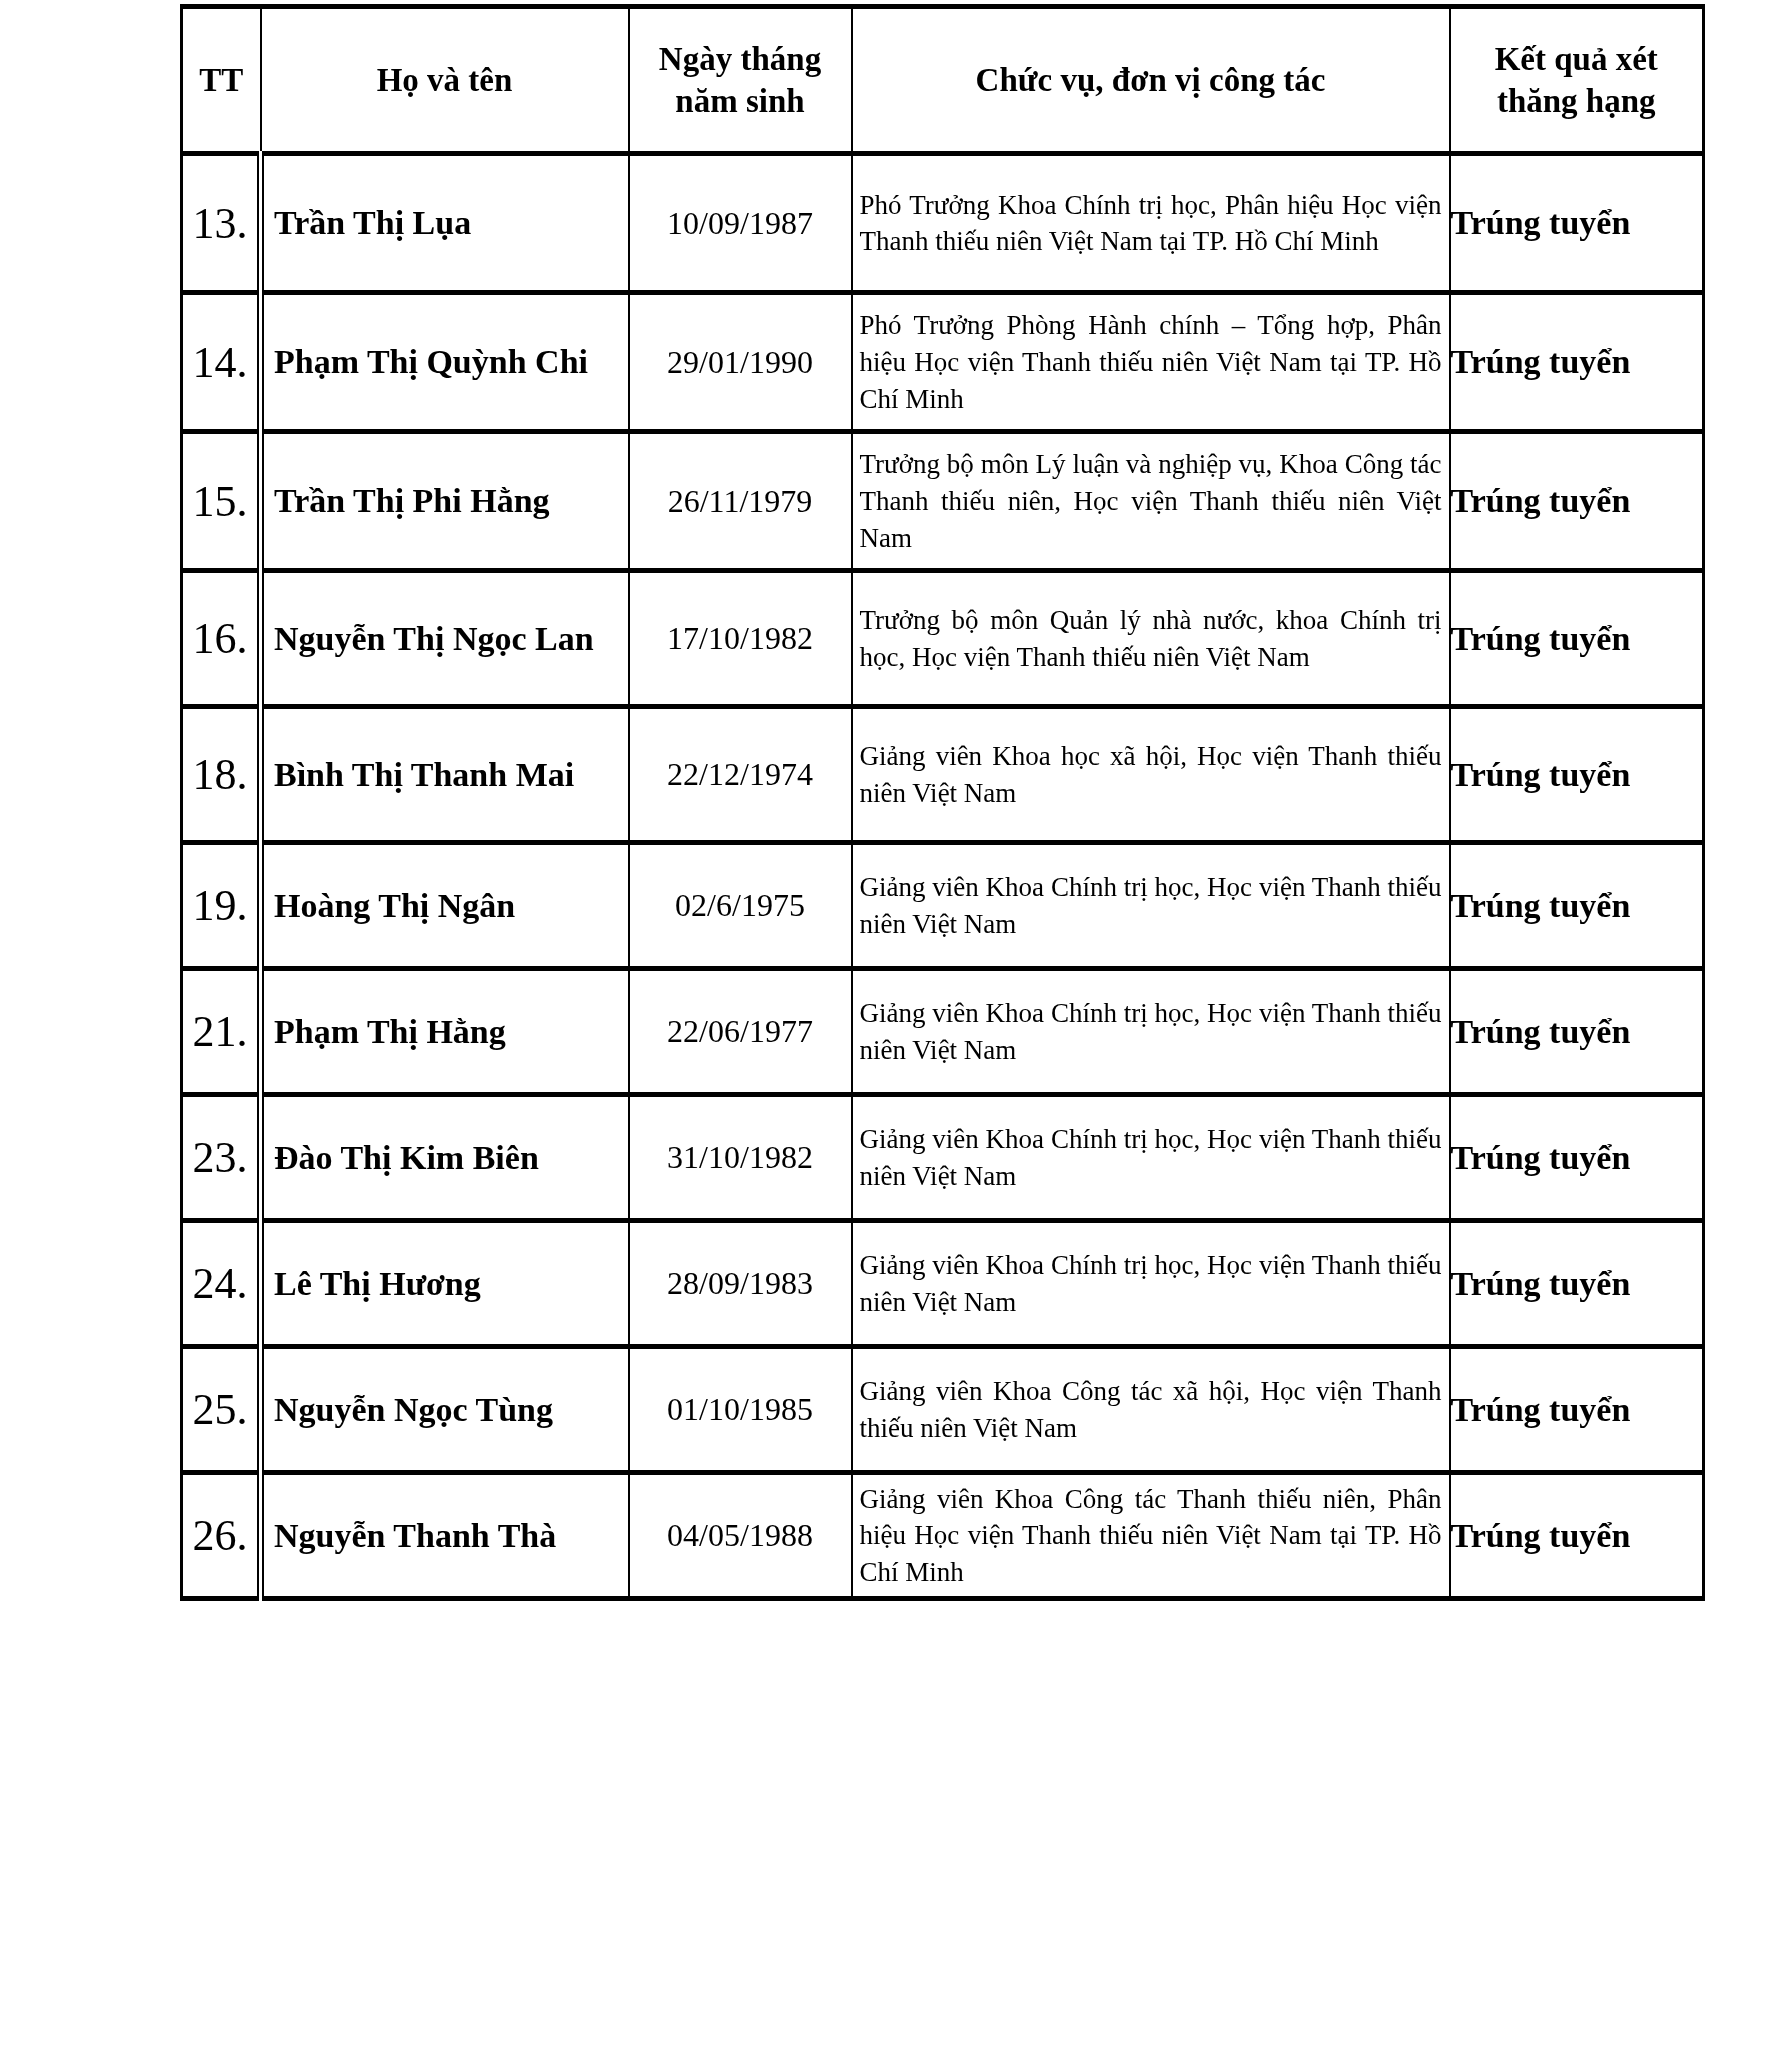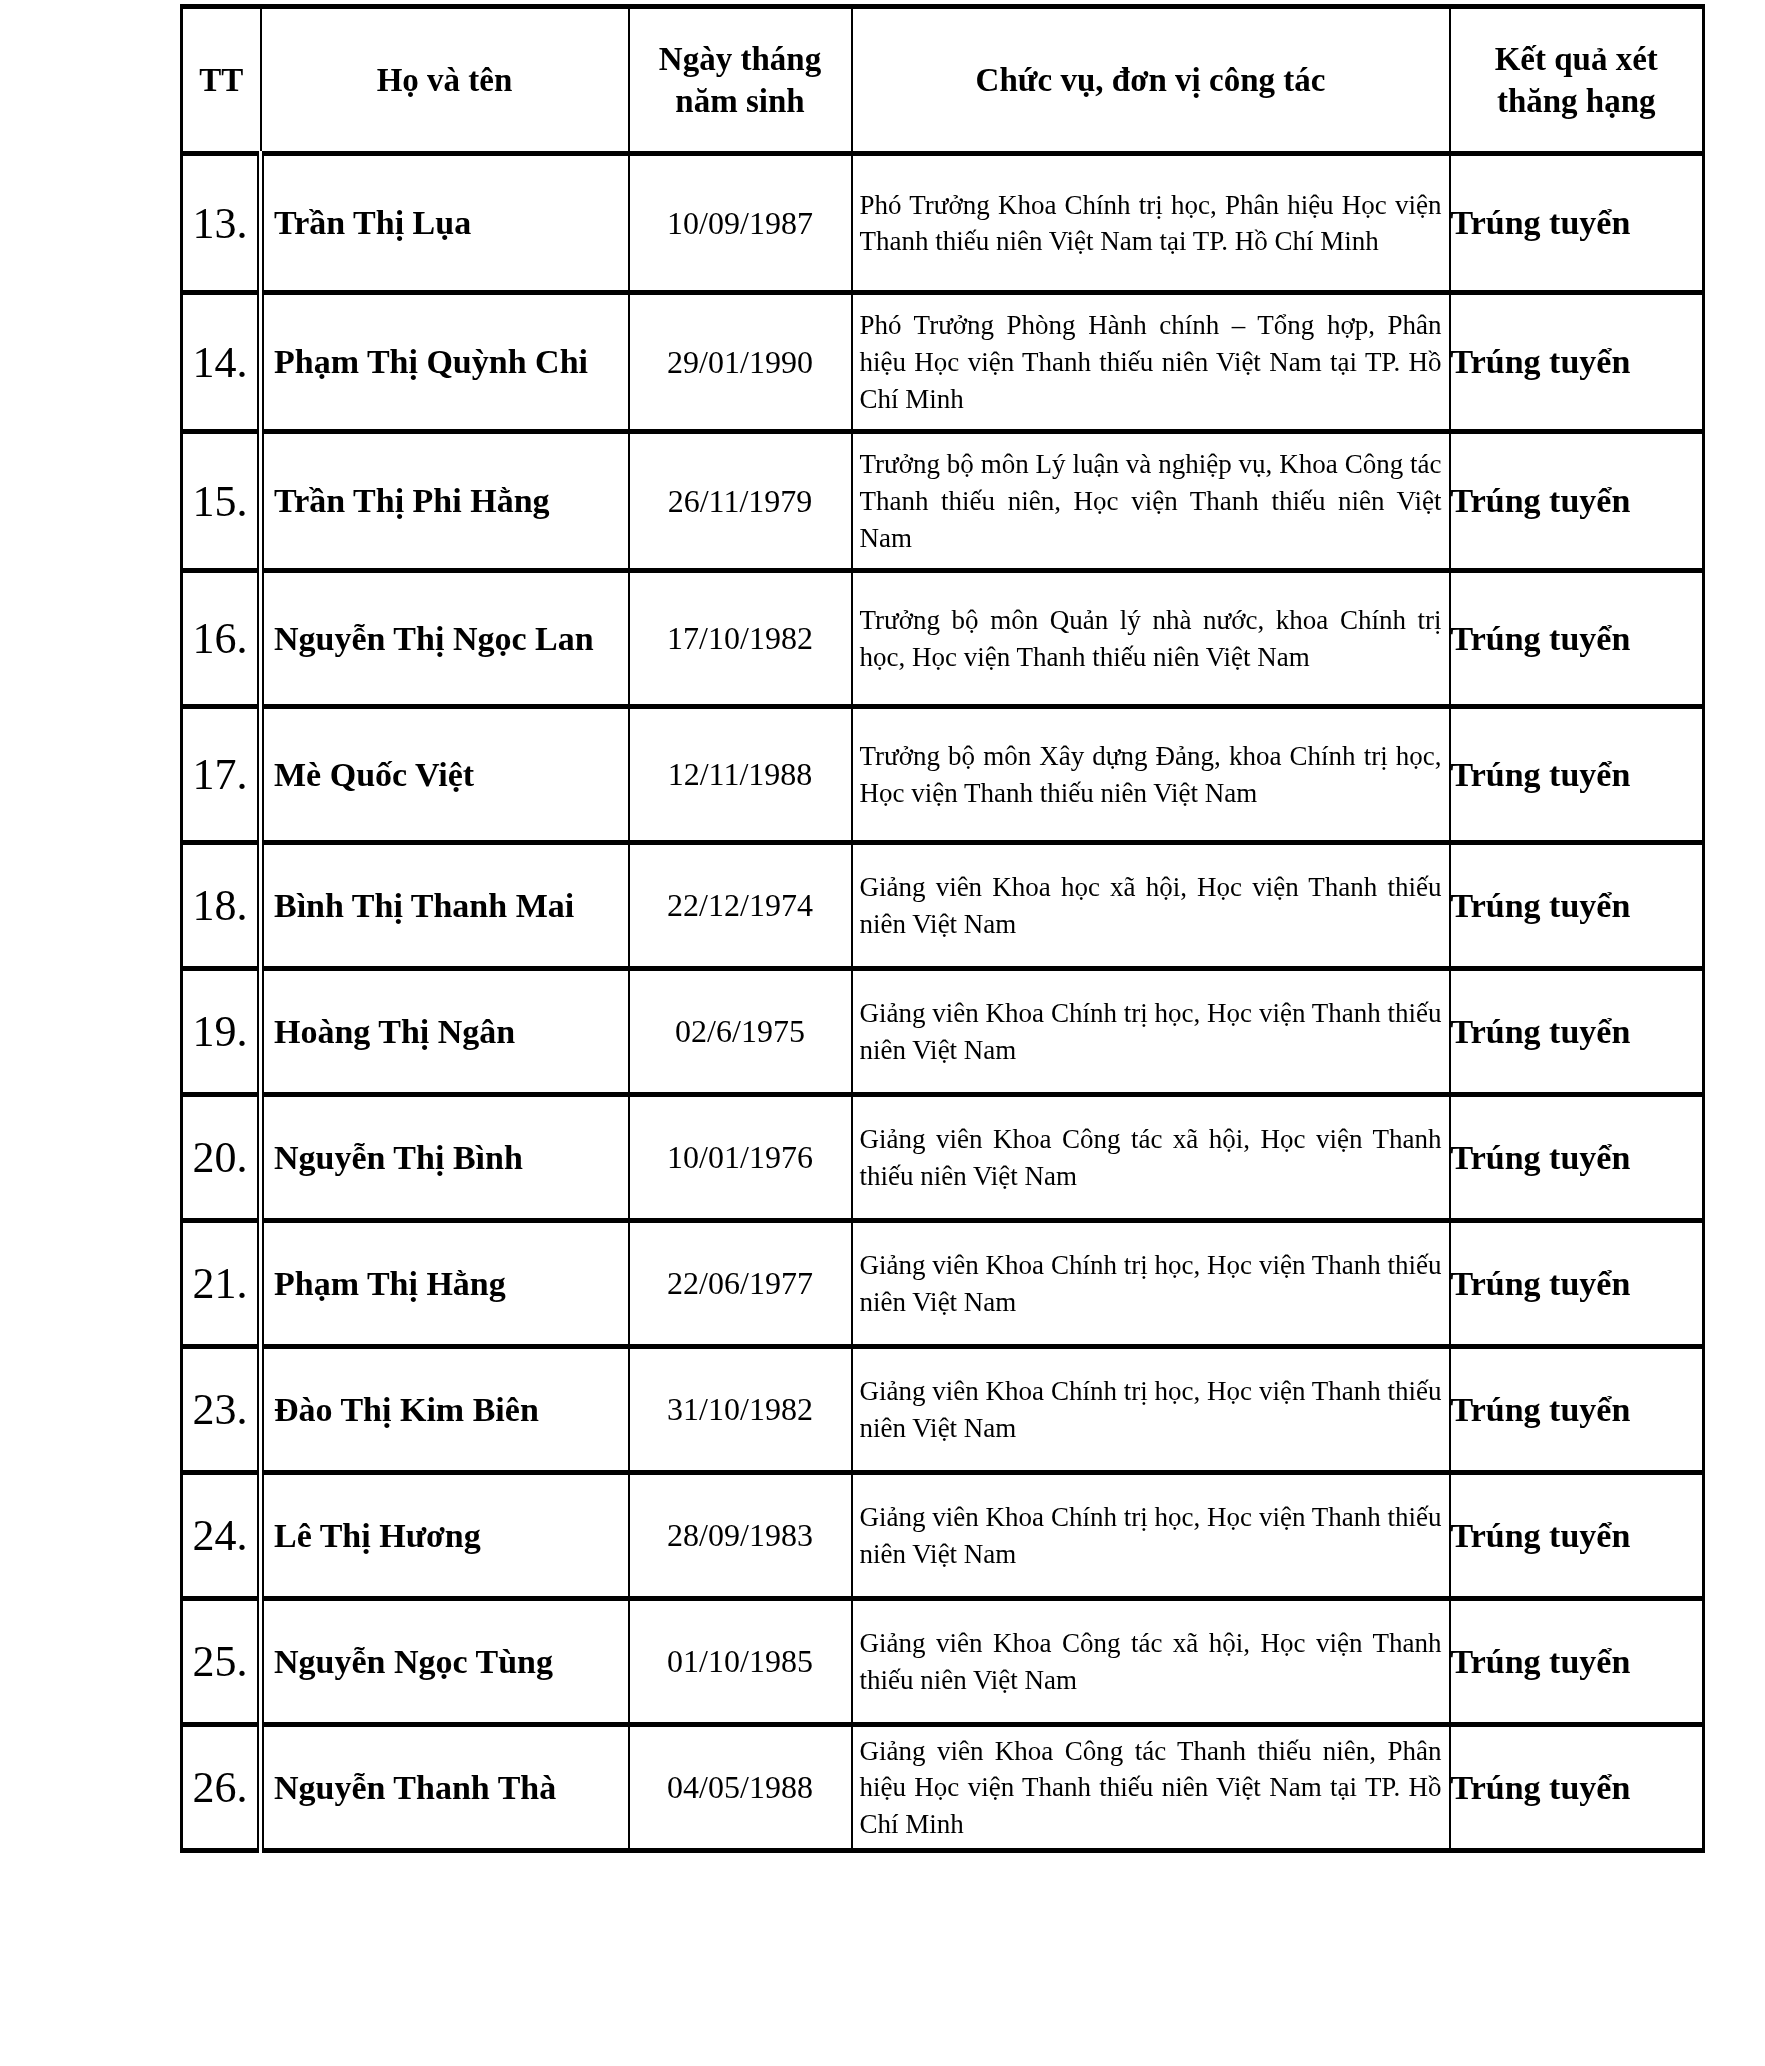--- a/index.html
+++ b/index.html
@@ -136,51 +136,37 @@
   </tr>
 
   <tr>
     <td class="c-tt">16.</td>
     <td class="c-name">Nguyễn Thị Ngọc Lan</td>
     <td class="c-dob">17/10/1982</td>
     <td class="c-pos">Trưởng bộ môn Quản lý nhà nước, khoa Chính trị học, Học viện Thanh thiếu niên Việt Nam</td>
     <td class="c-res">Trúng tuyển</td>
   </tr>
 
-  <tr>
-    <td class="c-tt">17.</td>
-    <td class="c-name">Mè Quốc Việt</td>
-    <td class="c-dob">12/11/1988</td>
-    <td class="c-pos">Trưởng bộ môn Xây dựng Đảng, khoa Chính trị học, Học viện Thanh thiếu niên Việt Nam</td>
-    <td class="c-res">Trúng tuyển</td>
-  </tr>
 
   <tr>
     <td class="c-tt">18.</td>
     <td class="c-name">Bình Thị Thanh Mai</td>
     <td class="c-dob">22/12/1974</td>
     <td class="c-pos">Giảng viên Khoa học xã hội, Học viện Thanh thiếu niên Việt Nam</td>
     <td class="c-res">Trúng tuyển</td>
   </tr>
 
   <tr>
     <td class="c-tt">19.</td>
     <td class="c-name">Hoàng Thị Ngân</td>
     <td class="c-dob">02/6/1975</td>
     <td class="c-pos">Giảng viên Khoa Chính trị học, Học viện Thanh thiếu niên Việt Nam</td>
     <td class="c-res">Trúng tuyển</td>
   </tr>
 
-  <tr>
-    <td class="c-tt">20.</td>
-    <td class="c-name">Nguyễn Thị Bình</td>
-    <td class="c-dob">10/01/1976</td>
-    <td class="c-pos">Giảng viên Khoa Công tác xã hội, Học viện Thanh thiếu niên Việt Nam</td>
-    <td class="c-res">Trúng tuyển</td>
-  </tr>
 
   <tr>
     <td class="c-tt">21.</td>
     <td class="c-name">Phạm Thị Hằng</td>
     <td class="c-dob">22/06/1977</td>
     <td class="c-pos">Giảng viên Khoa Chính trị học, Học viện Thanh thiếu niên Việt Nam</td>
     <td class="c-res">Trúng tuyển</td>
   </tr>
 
 

